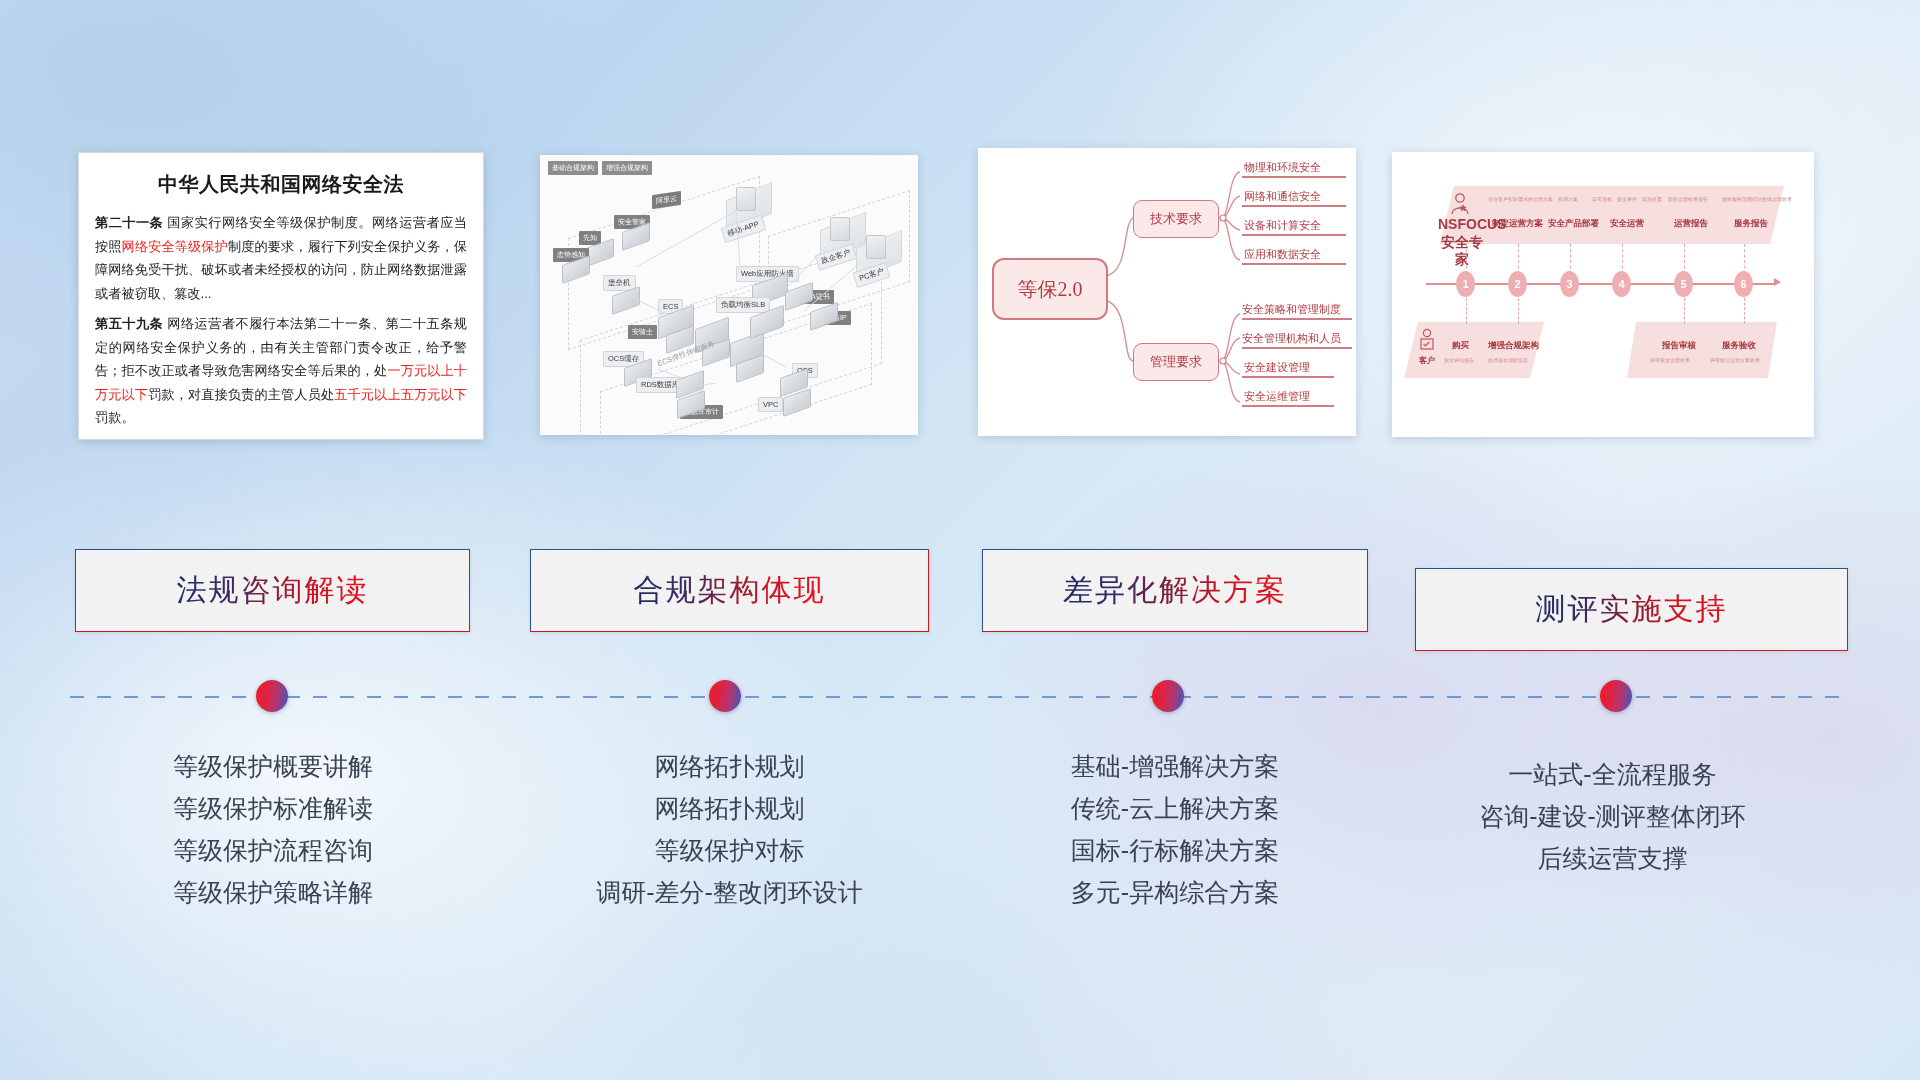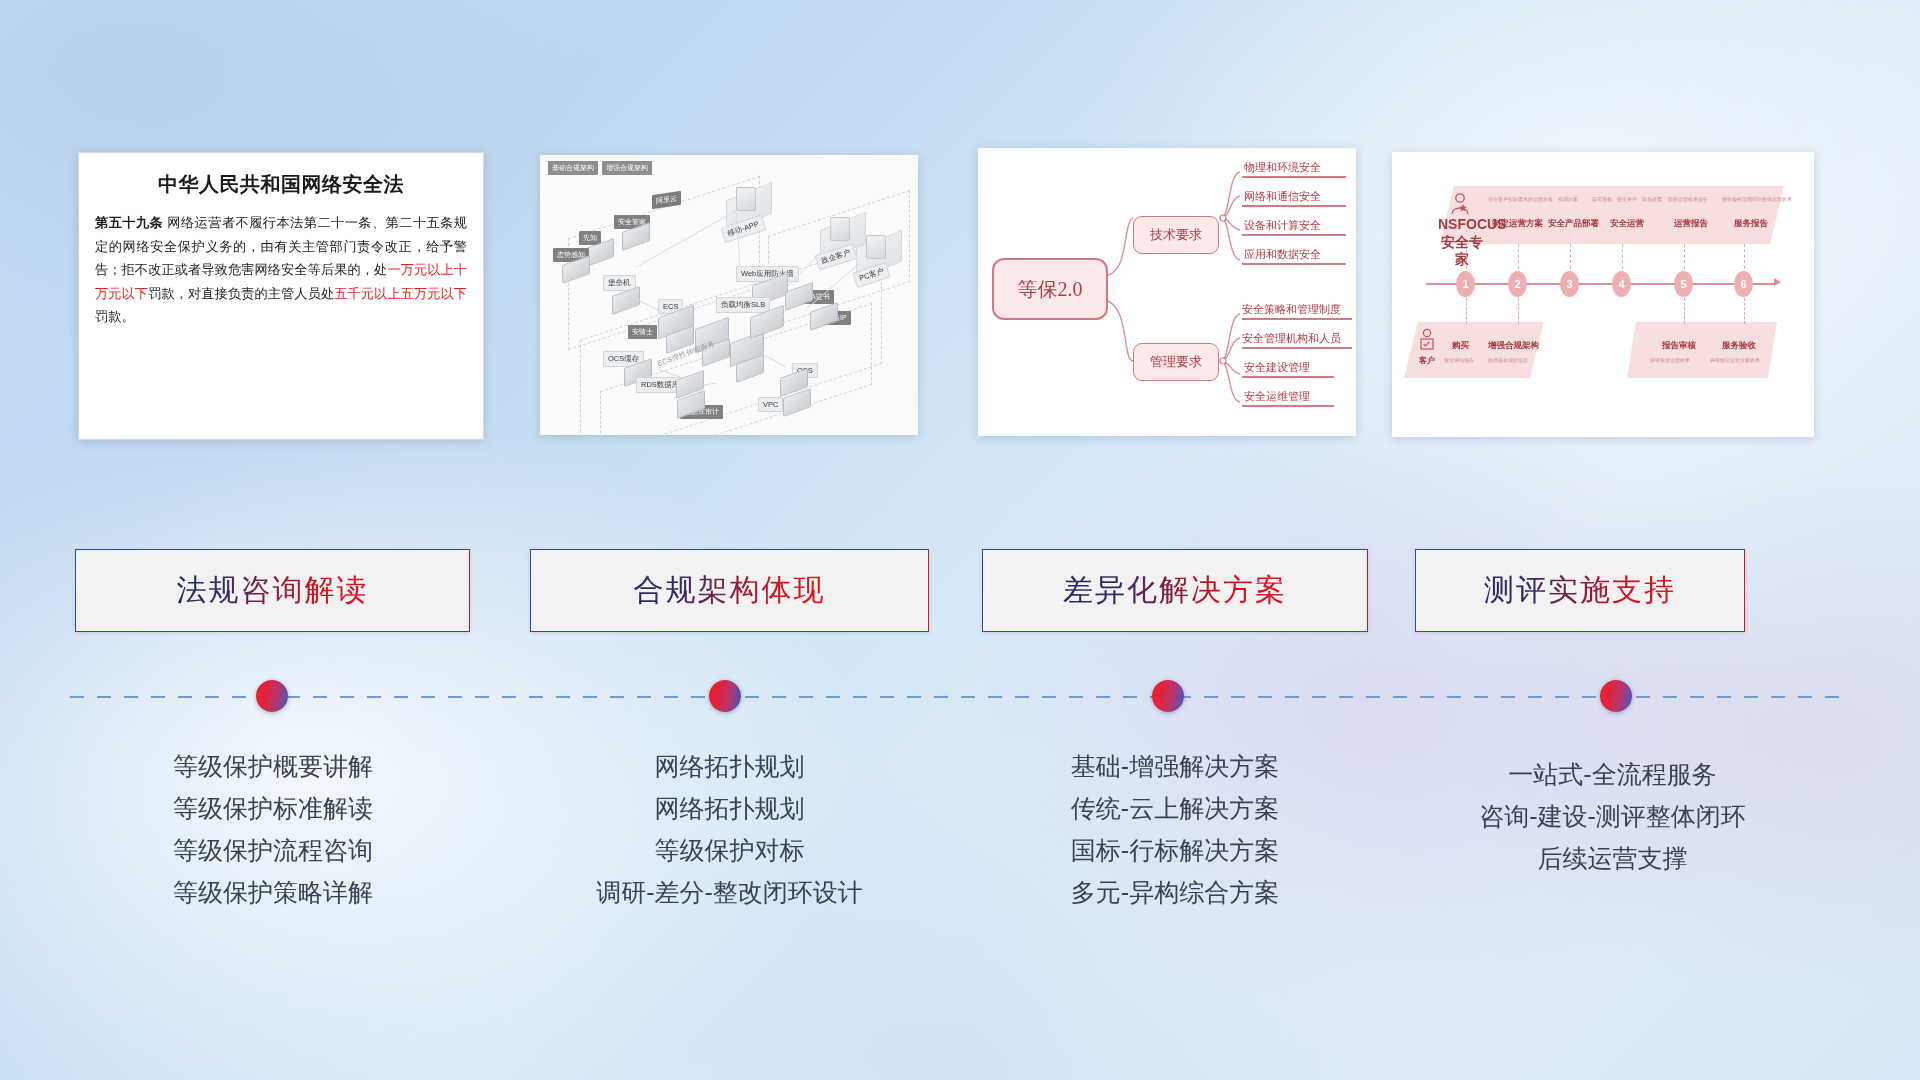--- a/index.html
+++ b/index.html
@@ -48,21 +48,21 @@
   .arch .zone{position:absolute;border:1px dashed #cfd4d8;transform:skewY(-18deg);}
   .arch .mon{position:absolute;width:18px;height:22px;background:linear-gradient(160deg,#f1f3f5,#d6dadd);border:.5px solid #c3c8cd;border-radius:2px;}
 
   
   .mind{position:relative;width:100%;height:100%;background:#fff;}
   .mind svg{position:absolute;left:0;top:0;}
   .node{position:absolute;border:1.6px solid #d07a7f;background:#fbe9ea;color:#b23b42;border-radius:9px;
         display:flex;align-items:center;justify-content:center;font-family:"Liberation Serif","DejaVu Serif",serif;}
   .node.root{left:14px;top:110px;width:112px;height:58px;font-size:20px;border-radius:12px;border-width:2px;}
   .node.n2{width:84px;height:36px;font-size:13px;}
-  .node.t1{left:155px;top:68px;}
+  .node.t1{left:155px;top:52px;}
   .node.t2{left:155px;top:195px;}
   .leaf{position:absolute;font-size:11px;color:#b23b42;font-family:"Liberation Serif","DejaVu Serif",serif;white-space:nowrap;}
   .leafline{position:absolute;height:1.6px;background:#cf7d82;}
 
   
   .nsf{position:relative;width:100%;height:100%;background:#fff;}
   .nsf .band{position:absolute;background:#f7dedf;}
   .nsf .bandTop{left:48px;top:34px;width:344px;height:58px;clip-path:polygon(4% 0,100% 0,96% 100%,0 100%);}
   .nsf .bandA{left:12px;top:170px;width:140px;height:56px;clip-path:polygon(10% 0,100% 0,90% 100%,0 100%);}
   .nsf .bandB{left:235px;top:170px;width:150px;height:56px;clip-path:polygon(6% 0,100% 0,94% 100%,0 100%);}
@@ -110,20 +110,21 @@
 </div>
 
 <div id="wrap">
 
   <div class="cards">
 
     <div class="card c1">
       <div class="law">
         <h1>中华人民共和国网络安全法</h1>
         <div id="law-body">
+            <p><span class="art">第二十一条</span><span> 国家实行网络安全等级保护制度。网络运营者应当按照</span><span class="red">网络安全等级保护</span><span>制度的要求，履行下列安全保护义务，保障网络免受干扰、破坏或者未经授权的访问，防止网络数据泄露或者被窃取、篡改...</span></p>
             <p><span class="art">第五十九条</span><span> 网络运营者不履行本法第二十一条、第二十五条规定的网络安全保护义务的，由有关主管部门责令改正，给予警告；拒不改正或者导致危害网络安全等后果的，处</span><span class="red">一万元以上十万元以下</span><span>罚款，对直接负责的主管人员处</span><span class="red">五千元以上五万元以下</span><span>罚款。</span></p>
           </div>
       </div>
     </div>
 
     <div class="card c2">
       <div class="arch">
         <div class="tagrow">
           <div class="tag">基础合规架构</div>
           <div class="tag">增强合规架构</div>
@@ -324,21 +325,21 @@
 
   <div class="lbox" style="left:75px;top:549px;width:395px;height:83px;">
     <span>法规咨询解读</span>
   </div>
   <div class="lbox" style="left:530px;top:549px;width:399px;height:83px;">
     <span>合规架构体现</span>
   </div>
   <div class="lbox" style="left:982px;top:549px;width:386px;height:83px;">
     <span>差异化解决方案</span>
   </div>
-  <div class="lbox" style="left:1415px;top:549px;width:330px;height:83px;">
+  <div class="lbox" style="left:1415px;top:568px;width:433px;height:83px;">
     <span>测评实施支持</span>
   </div>
 
   <div class="tline"></div>
   <div class="tdot" style="left:256px;"></div>
   <div class="tdot" style="left:709px;"></div>
   <div class="tdot" style="left:1152px;"></div>
   <div class="tdot" style="left:1600px;"></div>
 
   <div class="col" style="left:75px;top:745px;width:396px;">

